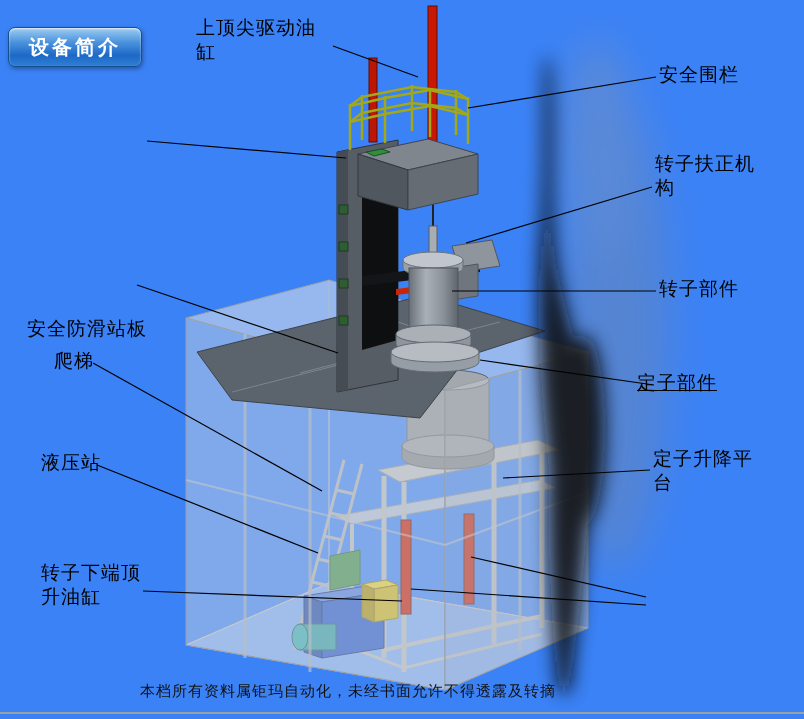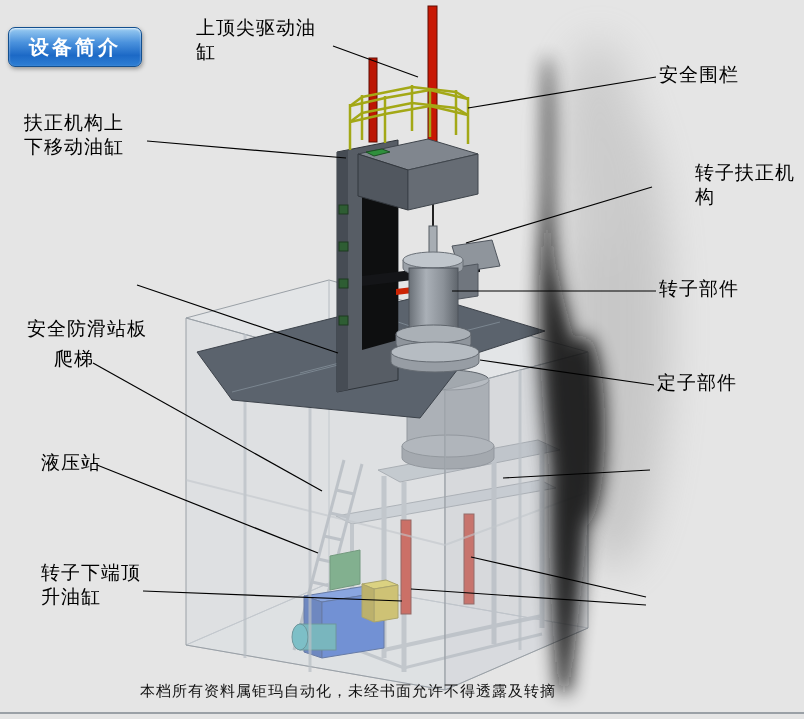--- a/index.html
+++ b/index.html
@@ -1,17 +1,17 @@
 <!DOCTYPE html>
 <html><head>
 <meta charset="utf-8">
 <style>
   html,body { margin:0; padding:0; background:#fff; }
   .stage {
-    position:relative; width:804px; height:719px; background:#e5e5e5;
+    position:relative; width:804px; height:719px; background:#3b82f6;
     overflow:hidden; font-family:"Liberation Sans", sans-serif;
   }
   svg.machine { position:absolute; left:0; top:0; width:804px; height:719px; }
   .callout {
     position:absolute; font-size:19px; line-height:1.26; color:#000;
     white-space:pre-line; letter-spacing:1px;
   }
   .badge {
     position:absolute; left:8px; top:27px; width:132px; height:38px;
     display:flex; align-items:center; justify-content:center;
@@ -210,27 +210,27 @@
     </g>
   </svg>
 
   <div class="badge">
     <span>设备简介</span>
   </div>
 
   <div class="callout" style="left:196px;top:16px;">上顶尖驱动油
 缸</div>
   <div class="callout" style="left:659px;top:63px;">安全围栏</div>
-  <div class="callout" style="left:24px;top:111px;">扶正机构上
-下移动油缸</div>
-  <div class="callout" style="left:655px;top:161px;margin-left:40px;">转子扶正机
+  <div class="callout" style="left:655px;top:152px;">转子扶正机
 构</div>
   <div class="callout" style="left:27px;top:269px;margin-top:48px;">安全防滑站板</div>
   <div class="callout" style="left:659px;top:277px;">转子部件</div>
-  <div class="callout" style="left:54px;top:349px;font-family:Liberation Mono, monospace;">爬梯</div>
-  <div class="callout" style="left:657px;top:371px;">定子部件</div>
+  <div class="callout" style="left:54px;top:349px;">爬梯</div>
+  <div class="callout" style="left:637px;top:371px;text-decoration:underline;">定子部件</div>
   <div class="callout" style="left:41px;top:451px;">液压站</div>
+  <div class="callout" style="left:653px;top:447px;">定子升降平
+台</div>
   <div class="callout" style="left:29px;top:561px;margin-left:12px;">转子下端顶
 升油缸</div>
 
   <div class="footer">本档所有资料属钜玛自动化，未经书面允许不得透露及转摘</div>
 
 </div>
 
 </body></html>

